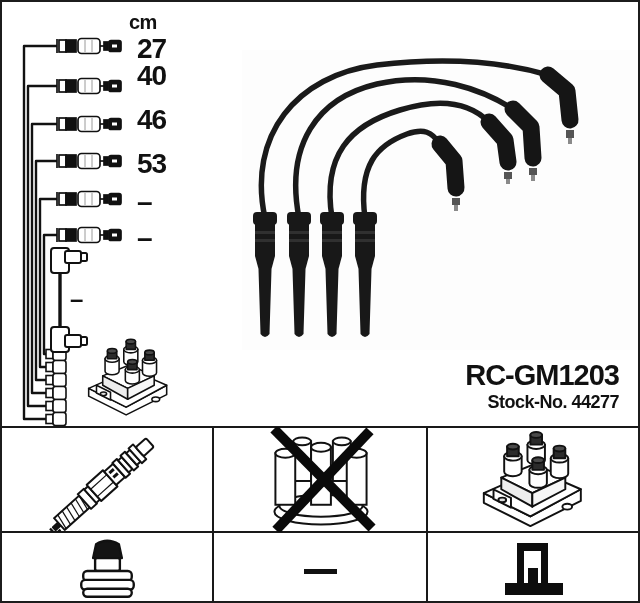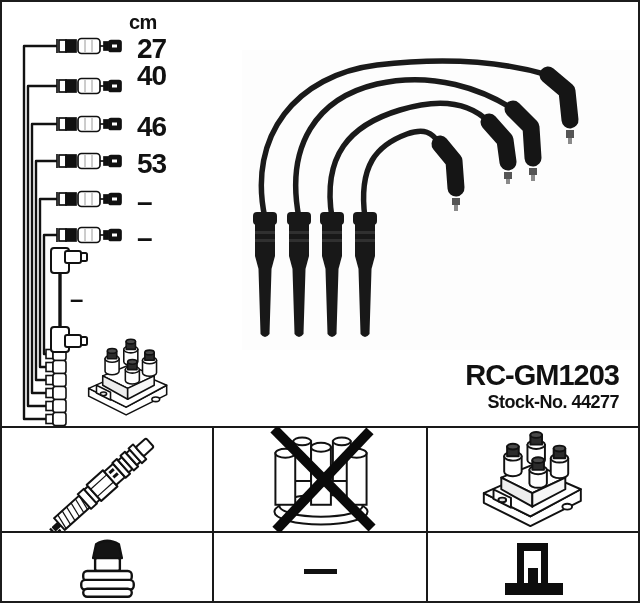--- a/index.html
+++ b/index.html
@@ -10,21 +10,21 @@
     background:#ffffff;
     border:2px solid #1c1c1c;
     overflow:hidden;
     font-family:"Liberation Sans","DejaVu Sans",sans-serif;
     color:#111;
   }
   .abs{position:absolute;}
   
   .unit-label{left:127px;top:9px;font-size:20px;font-weight:700;letter-spacing:-0.5px;}
   .len{left:127px;width:50px;font-size:28px;font-weight:700;letter-spacing:-1px;margin-left:8px;}
-  .len0{top:31px}.len1{top:58px}.len2{top:109px}.len3{top:146px}.len4{top:184px}.len5{top:220px}
+  .len0{top:31px}.len1{top:58px}.len2{top:102px}.len3{top:146px}.len4{top:184px}.len5{top:220px}
   .len-elbow{left:68px;top:283px;font-size:24px;font-weight:700;}
   
   .pn{right:19px;top:357px;text-align:right;line-height:1.15;}
   .pn .line1{font-size:29px;font-weight:700;letter-spacing:-1px;}
   .pn .line2{font-size:18px;font-weight:700;letter-spacing:-0.5px;}
   
   .legend{left:0;right:0;top:424px;bottom:0;border-top:2px solid #191919;
     display:grid;grid-template-columns:212px 214px 1fr;grid-template-rows:105px 1fr;}
   .cell{border-right:2px solid #191919;border-bottom:2px solid #191919;
     display:flex;align-items:center;justify-content:center;position:relative;background:#fff;}

